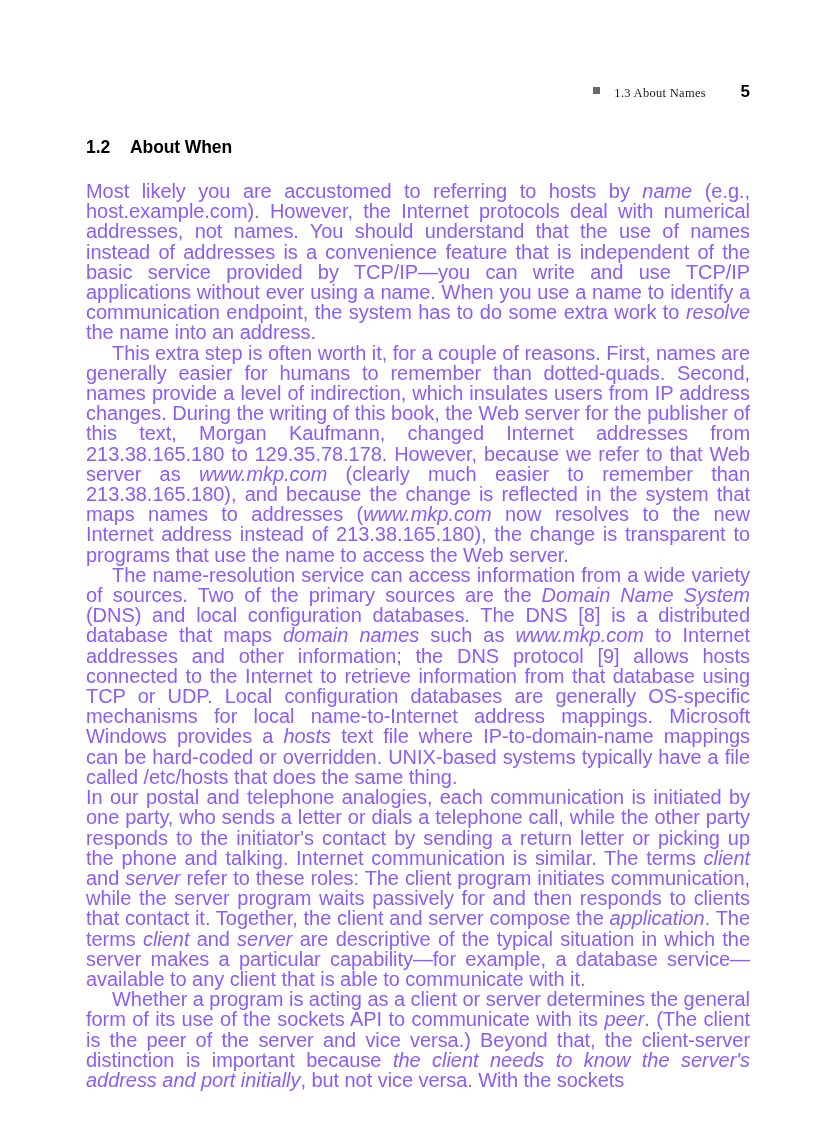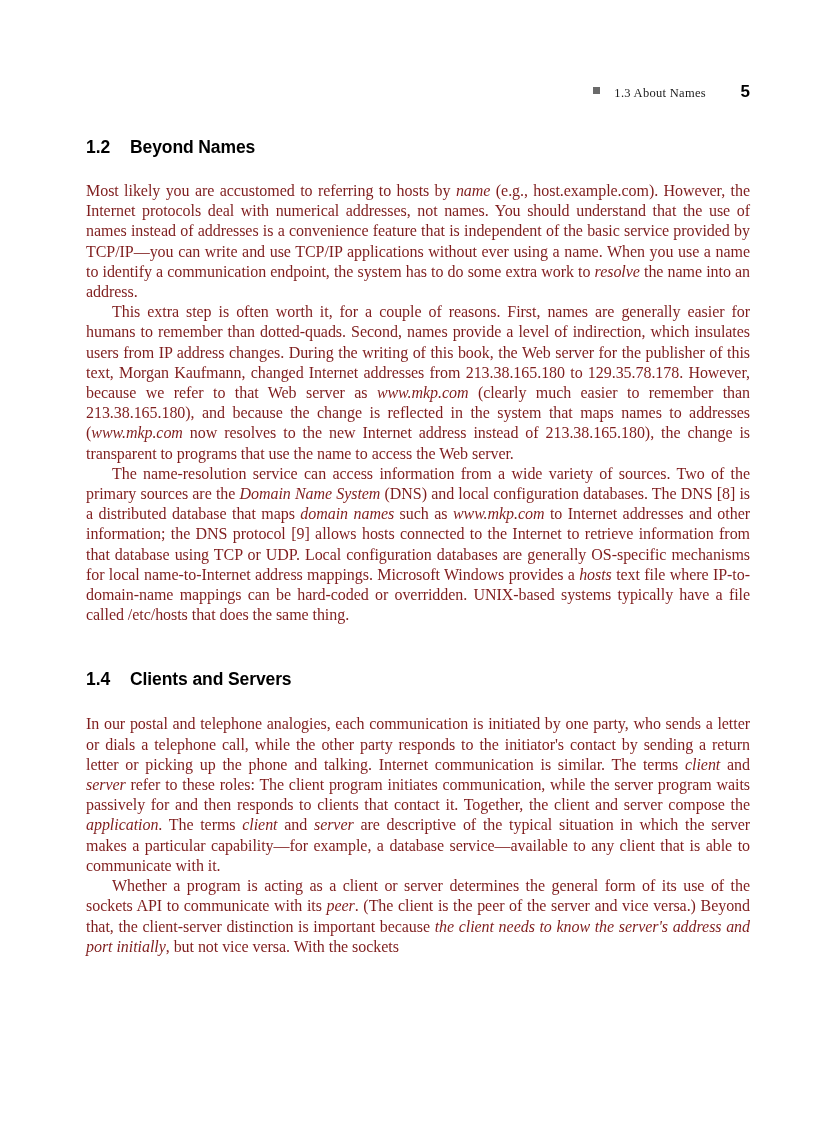--- a/index.html
+++ b/index.html
@@ -92,26 +92,26 @@
     margin-bottom: 23px;
   }
   .heading-block.second {
     margin-top: 44px;
     margin-bottom: 24px;
   }
 
   p.body {
     margin: 0;
     padding: 0;
-    font-family: Liberation Serif, serif;
-    font-size: 16px;
+    font-family: Liberation Sans, sans-serif;
+    font-size: 20px;
     line-height: 20.2px;
     text-align: justify;
     text-justify: inter-word;
-    color: #7f1d1d;
+    color: #8b5cf6;
     hyphens: none;
     letter-spacing: -0.05px;
   }
   p.body.indent {
     text-indent: 26px;
   }
   p.body em, .ital {
     font-style: italic;
   }
 </style>
@@ -122,26 +122,23 @@
 
   <div class="running-head">
     <span class="head-bullet"></span>
     <span class="head-text">1.3  About Names</span>
     <span class="head-num">5</span>
   </div>
 
   <div class="content">
     <div id="sections-root">
         <div class="heading-block">
-          <h2 class="section-heading"><span class="sec-num">1.2</span><span>Beyond Names</span></h2>
+          <h2 class="section-heading"><span class="sec-num">1.2</span><span>About When</span></h2>
         </div>
         <p class="body"><span>Most likely you are accustomed to referring to hosts by </span><span class="ital">name</span><span> (e.g., host.example.com). However, the Internet protocols deal with numerical addresses, not names. You should understand that the use of names instead of addresses is a convenience feature that is independent of the basic service provided by TCP/IP—you can write and use TCP/IP applications without ever using a name. When you use a name to identify a communication endpoint, the system has to do some extra work to </span><span class="ital">resolve</span><span> the name into an address.</span></p>
         <p class="body indent"><span>This extra step is often worth it, for a couple of reasons. First, names are generally easier for humans to remember than dotted-quads. Second, names provide a level of indirection, which insulates users from IP address changes. During the writing of this book, the Web server for the publisher of this text, Morgan Kaufmann, changed Internet addresses from 213.38.165.180 to 129.35.78.178. However, because we refer to that Web server as </span><span class="ital">www.mkp.com</span><span> (clearly much easier to remember than 213.38.165.180), and because the change is reflected in the system that maps names to addresses (</span><span class="ital">www.mkp.com</span><span> now resolves to the new Internet address instead of 213.38.165.180), the change is transparent to programs that use the name to access the Web server.</span></p>
         <p class="body indent"><span>The name-resolution service can access information from a wide variety of sources. Two of the primary sources are the </span><span class="ital">Domain Name System</span><span> (DNS) and local configuration databases. The DNS [8] is a distributed database that maps </span><span class="ital">domain names</span><span> such as </span><span class="ital">www.mkp.com</span><span> to Internet addresses and other information; the DNS protocol [9] allows hosts connected to the Internet to retrieve information from that database using TCP or UDP. Local configuration databases are generally OS-specific mechanisms for local name-to-Internet address mappings. Microsoft Windows provides a </span><span class="ital">hosts</span><span> text file where IP-to-domain-name mappings can be hard-coded or overridden. UNIX-based systems typically have a file called /etc/hosts that does the same thing.</span></p>
-        <div class="heading-block second">
-          <h2 class="section-heading"><span class="sec-num">1.4</span><span>Clients and Servers</span></h2>
-        </div>
         <p class="body"><span>In our postal and telephone analogies, each communication is initiated by one party, who sends a letter or dials a telephone call, while the other party responds to the initiator's contact by sending a return letter or picking up the phone and talking. Internet communication is similar. The terms </span><span class="ital">client</span><span> and </span><span class="ital">server</span><span> refer to these roles: The client program initiates communication, while the server program waits passively for and then responds to clients that contact it. Together, the client and server compose the </span><span class="ital">application</span><span>. The terms </span><span class="ital">client</span><span> and </span><span class="ital">server</span><span> are descriptive of the typical situation in which the server makes a particular capability—for example, a database service—available to any client that is able to communicate with it.</span></p>
         <p class="body indent"><span>Whether a program is acting as a client or server determines the general form of its use of the sockets API to communicate with its </span><span class="ital">peer</span><span>. (The client is the peer of the server and vice versa.) Beyond that, the client-server distinction is important because </span><span class="ital">the client needs to know the server's address and port initially</span><span>, but not vice versa. With the sockets</span></p>
       </div>
   </div>
 
 </div>
 
 </body></html>

